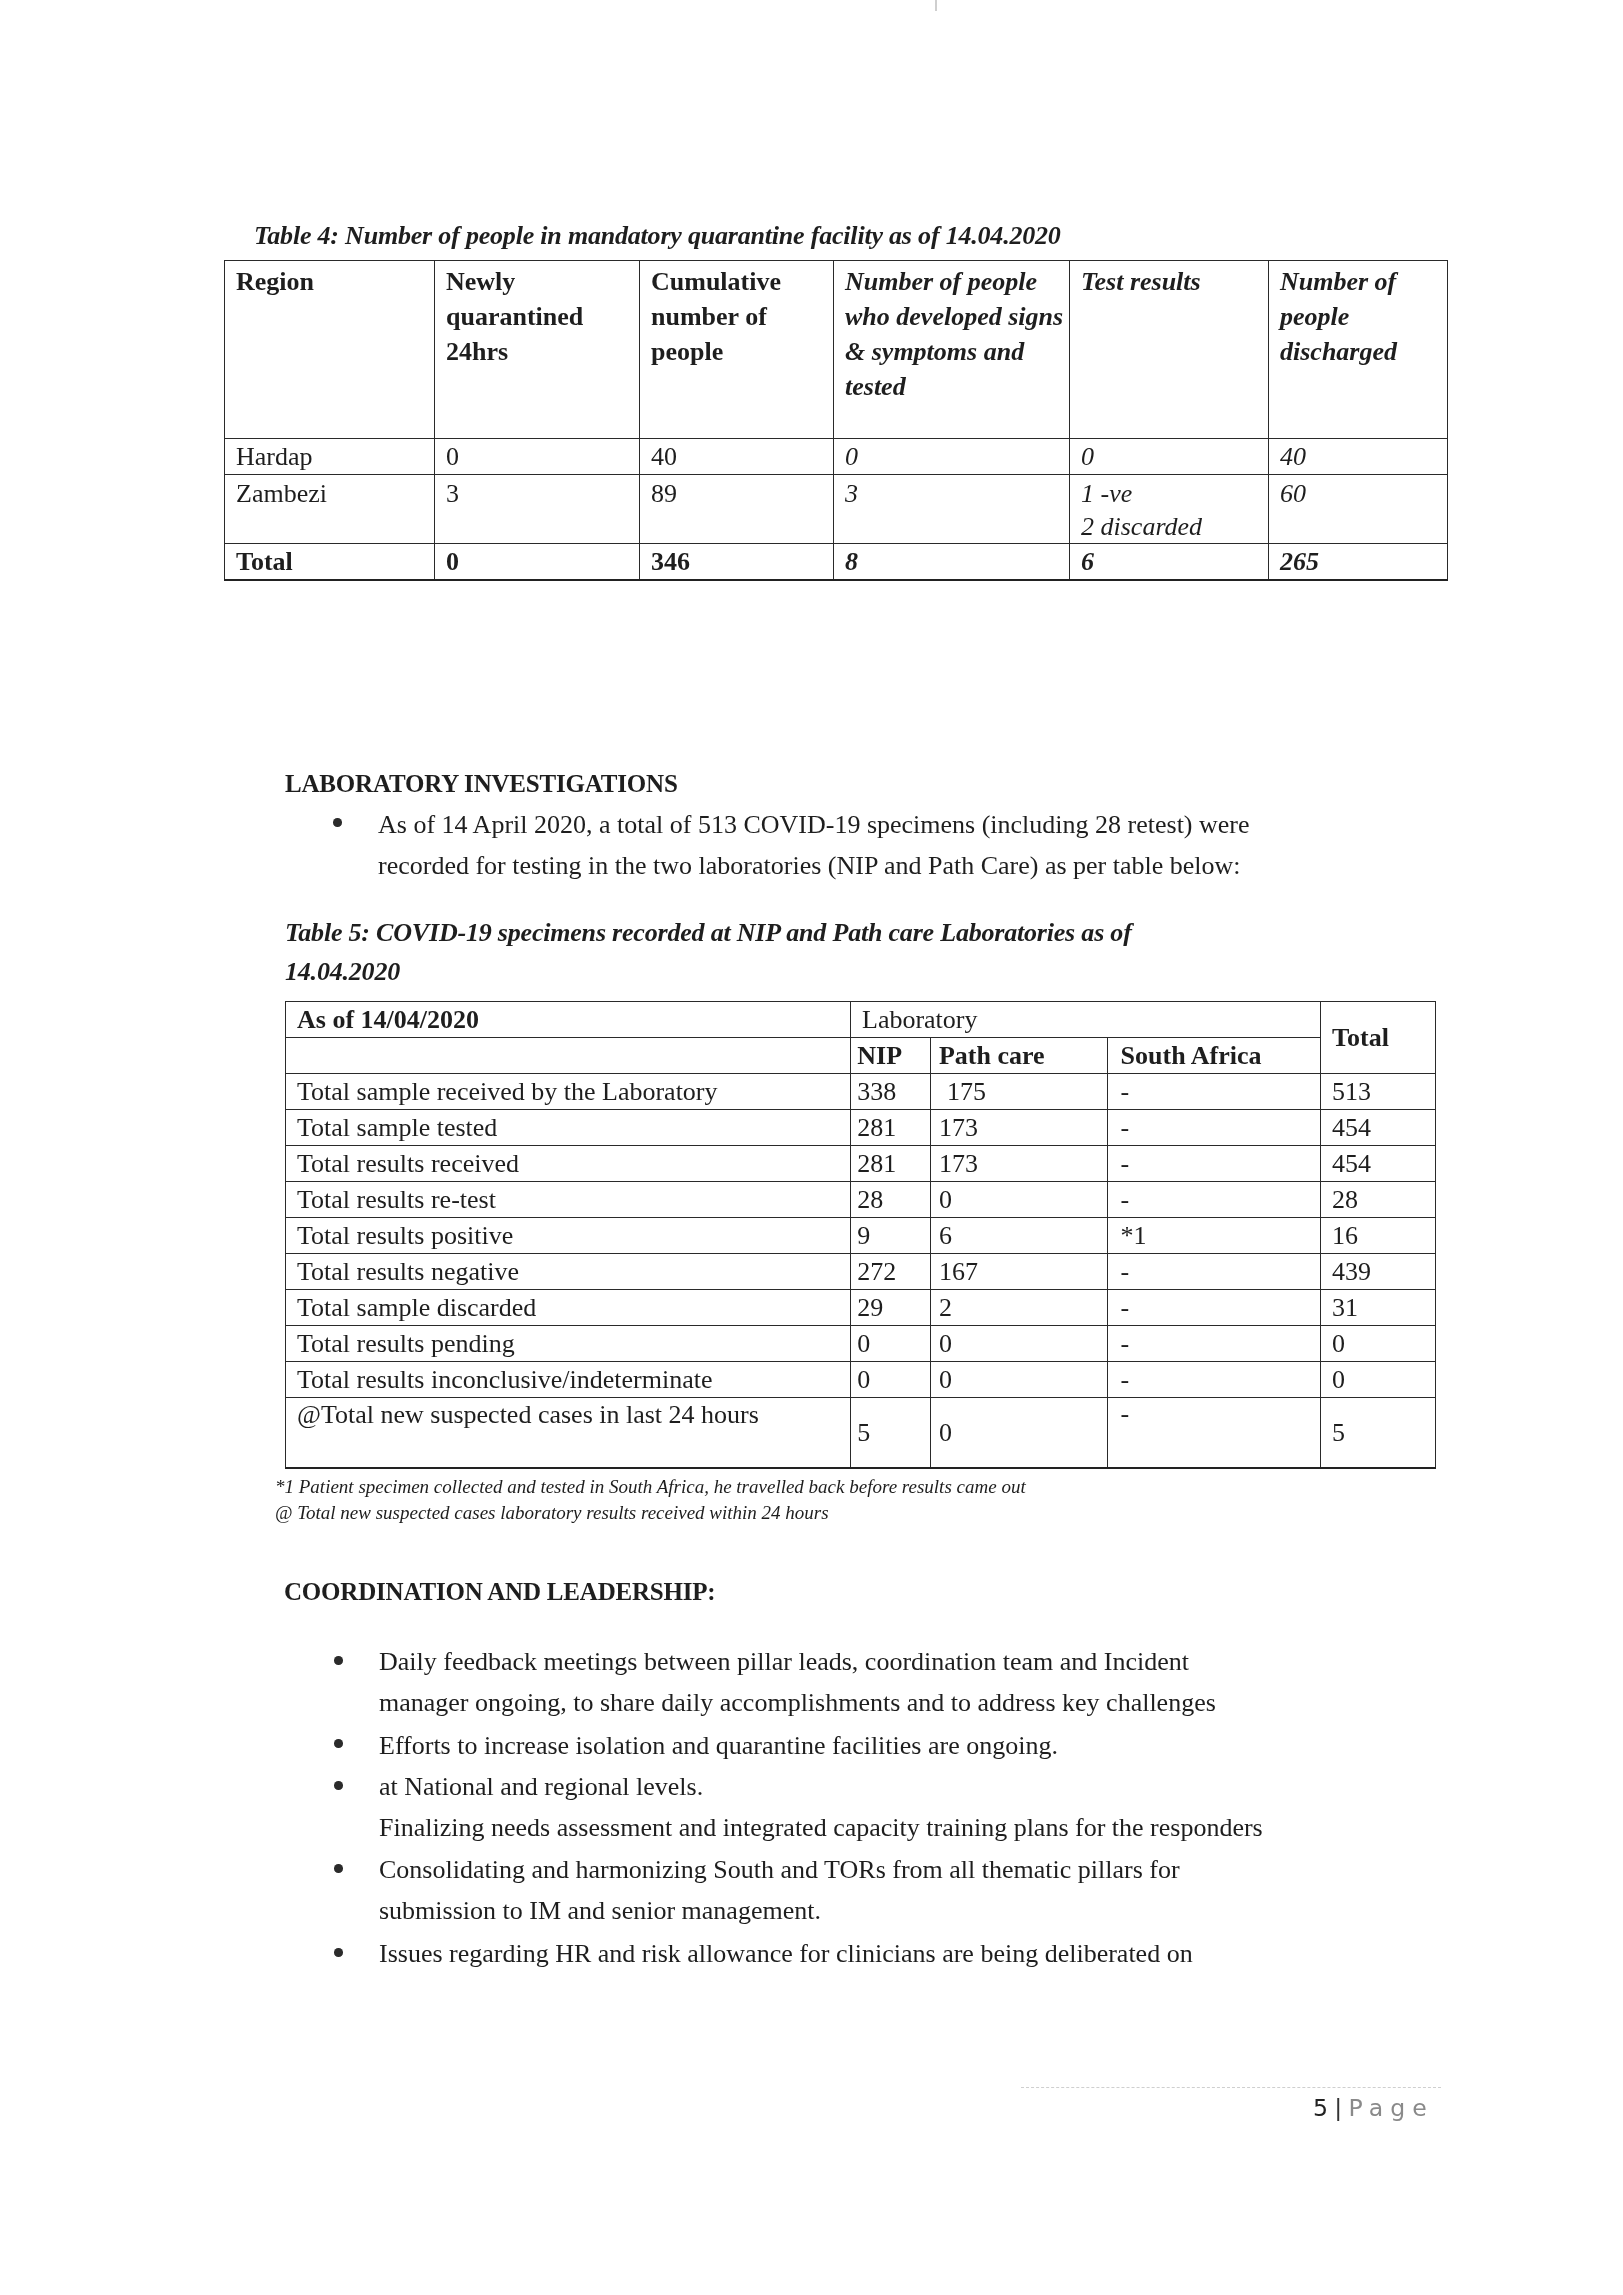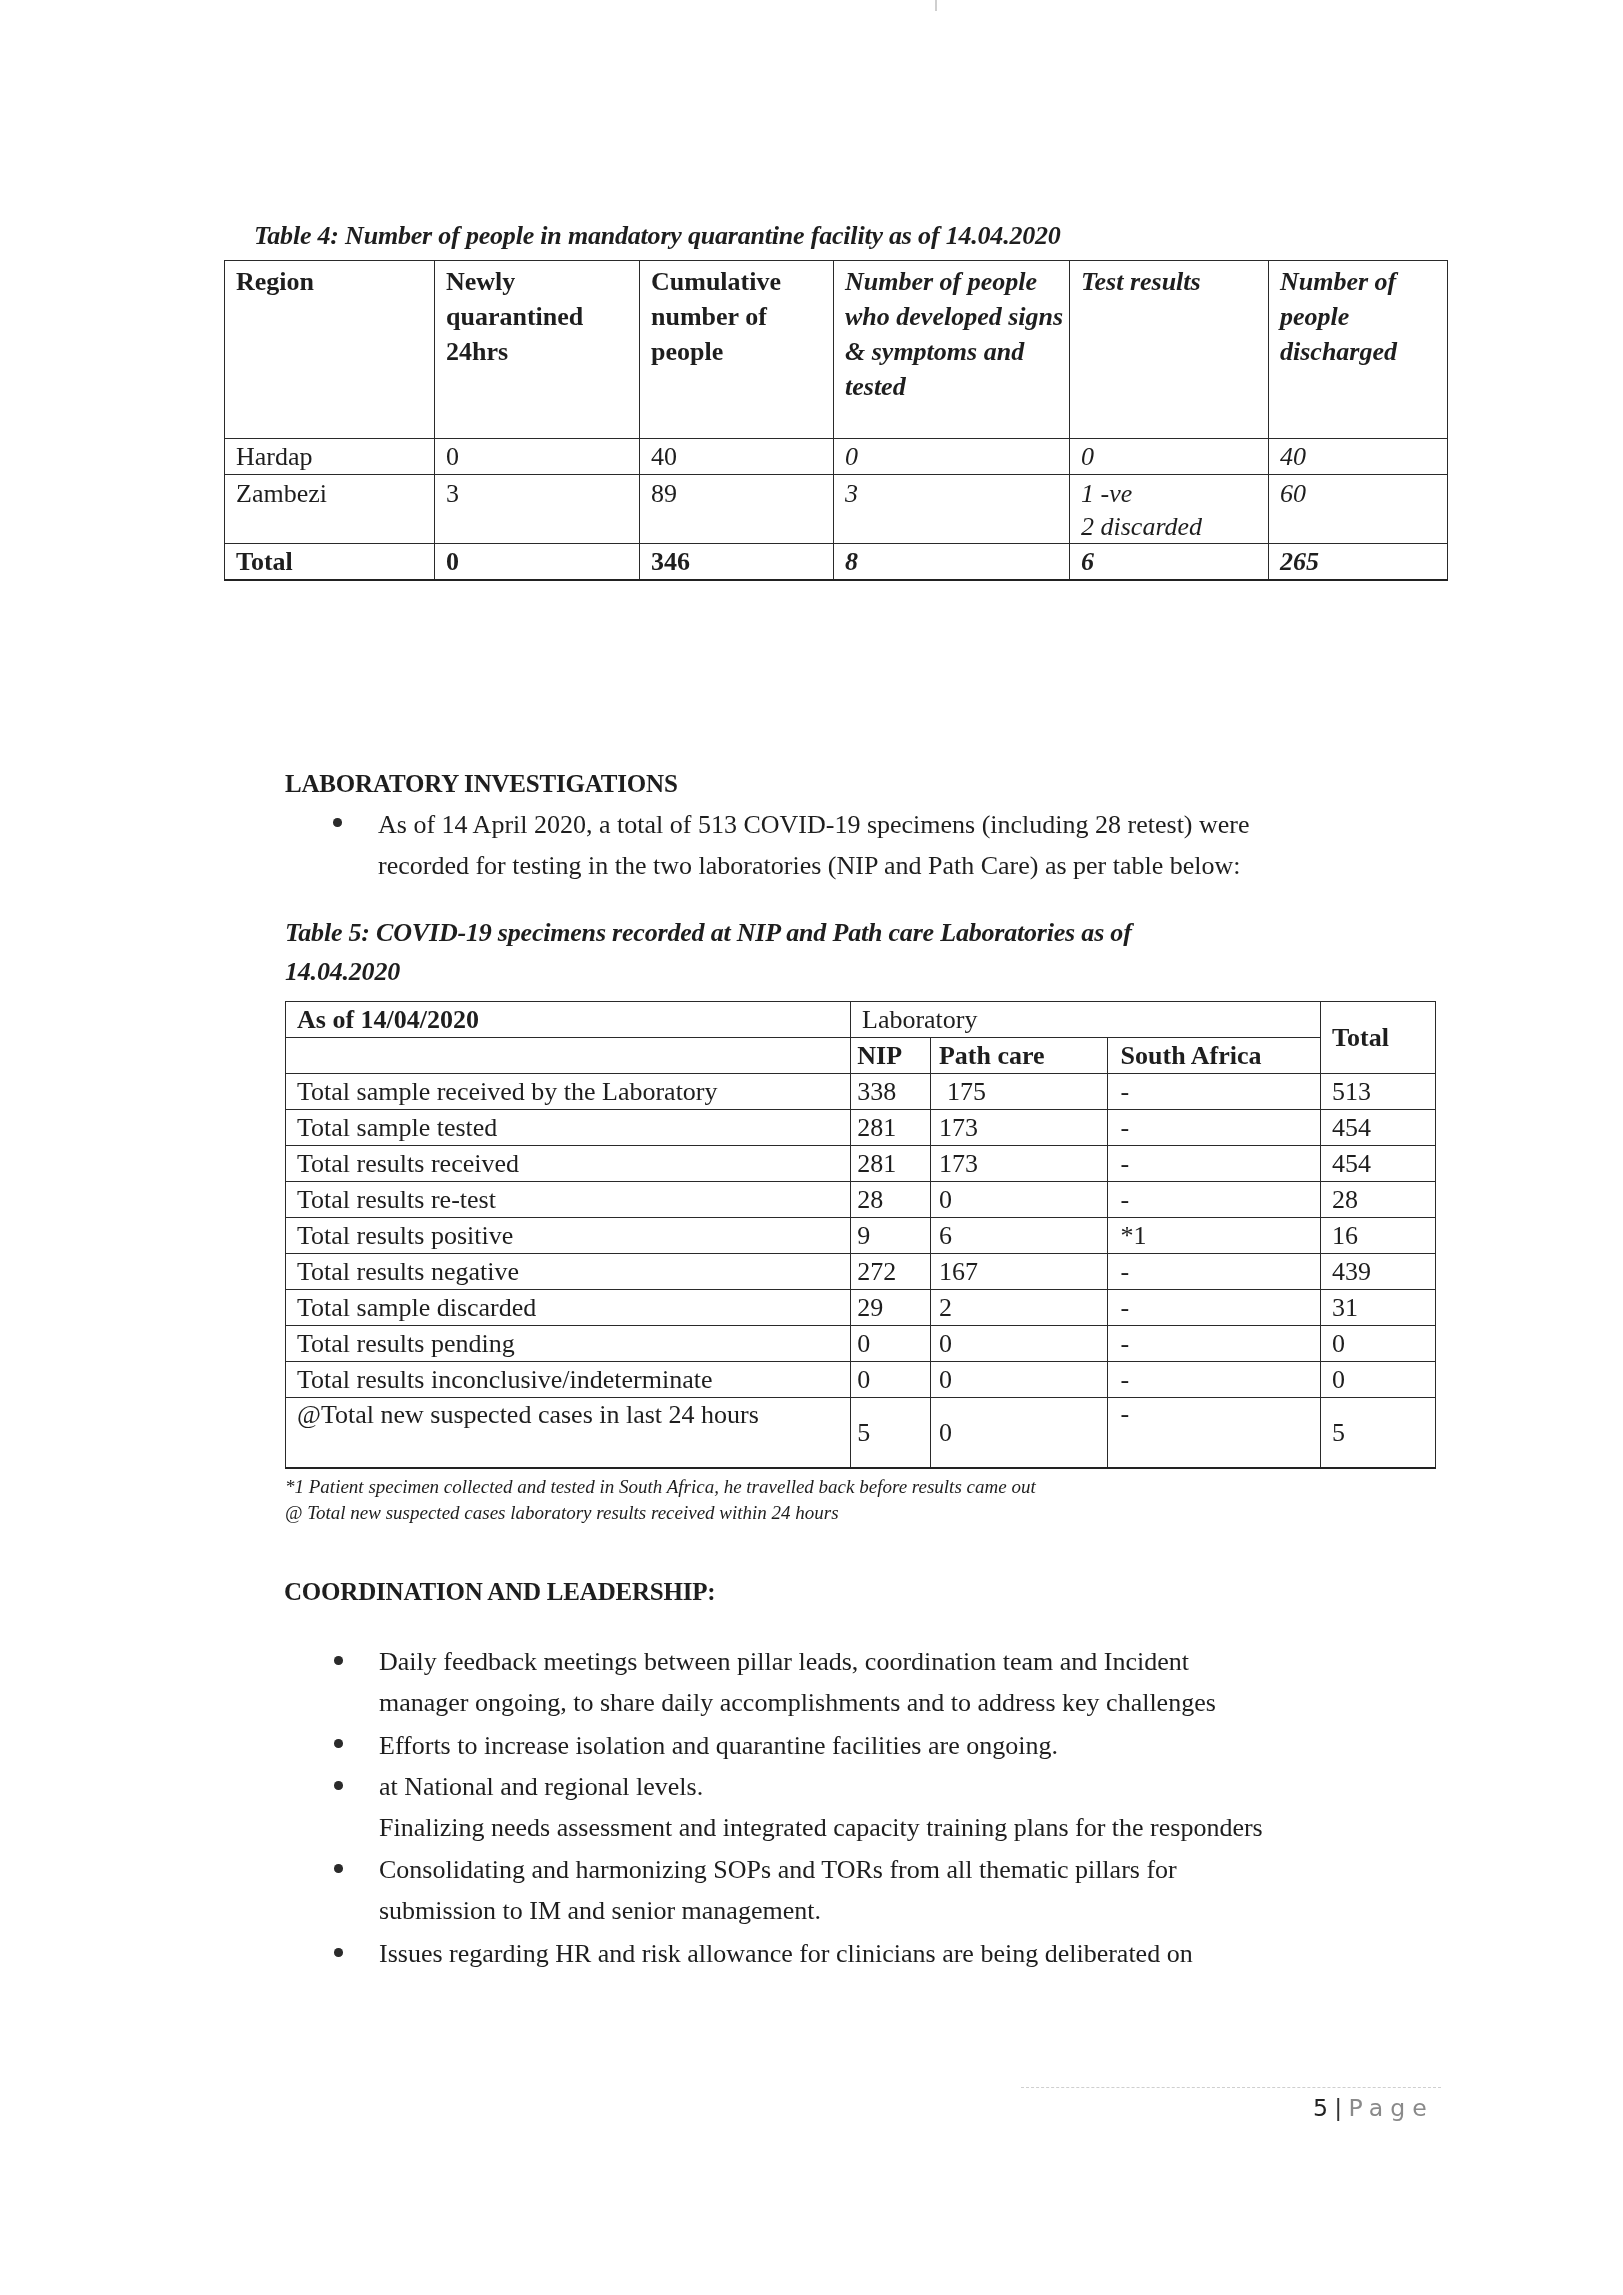--- a/index.html
+++ b/index.html
@@ -34,21 +34,21 @@
   .t5 th { font-weight: bold; }
   .t5 th.lab { font-weight: normal; }
   .t5 th.total-head { vertical-align: middle; }
   .t5 tr.hdr td, .t5 tr.hdr th { height: 35px; }
   .t5 td.sa { padding-left: 12.6px; }
   .t5 tr.double td { height: 69px; line-height: 31px; vertical-align: middle; }
   .t5 tr.double td.label { vertical-align: top; line-height: 33px; }
   .t5 tr.double td.sa { vertical-align: top; }
   .t5 tr:last-child td { border-bottom: 2.4px solid #222; }
 
-  .footnote { font-size: 19px; font-style: italic; white-space: nowrap; left: 285px; }
+  .footnote { font-size: 19px; font-style: italic; white-space: nowrap; left: 275px; }
 
   
   .footer-rule { left: 1021px; top: 2087px; width: 420px; height: 0; border-top: 0.8px dashed #cfcfcf; }
   .page-num { left: 1313px; top: 2094px; font-family: "DejaVu Sans", sans-serif; font-size: 23.6px; white-space: nowrap; color: #333; }
   .page-num .num { color: #222; }
   .page-num .sep { color: #333; margin: 0 6.3px; }
   .page-num .word { color: #8a8a8a; letter-spacing: 7px; }
 </style>
 </head>
 <body>
@@ -229,21 +229,21 @@
     <div class="abs para" style="left: 379px; top: 1725px; width: 1115px;">
       <div style="white-space: nowrap;">Efforts to increase isolation and quarantine facilities are ongoing.</div>
     </div>
     <div class="abs bullet-dot" style="left: 334px; top: 1781px;"></div>
     <div class="abs para" style="left: 379px; top: 1766px; width: 1115px;">
       <div style="white-space: nowrap;">at National and regional levels.</div>
       <div style="white-space: nowrap;">Finalizing needs assessment and integrated capacity training plans for the responders</div>
     </div>
     <div class="abs bullet-dot" style="left: 334px; top: 1864px;"></div>
     <div class="abs para" style="left: 379px; top: 1849px; width: 1115px;">
-      <div style="white-space: nowrap;">Consolidating and harmonizing SOPs and TORs from all thematic pillars for</div>
+      <div style="white-space: nowrap;">Consolidating and harmonizing South and TORs from all thematic pillars for</div>
       <div style="white-space: nowrap;">submission to IM and senior management.</div>
     </div>
     <div class="abs bullet-dot" style="left: 334px; top: 1948px;"></div>
     <div class="abs para" style="left: 379px; top: 1933px; width: 1115px;">
       <div style="white-space: nowrap;">Issues regarding HR and risk allowance for clinicians are being deliberated on</div>
     </div>
   </div>
 
 <div class="abs footer-rule"></div>
 <div class="abs page-num">

